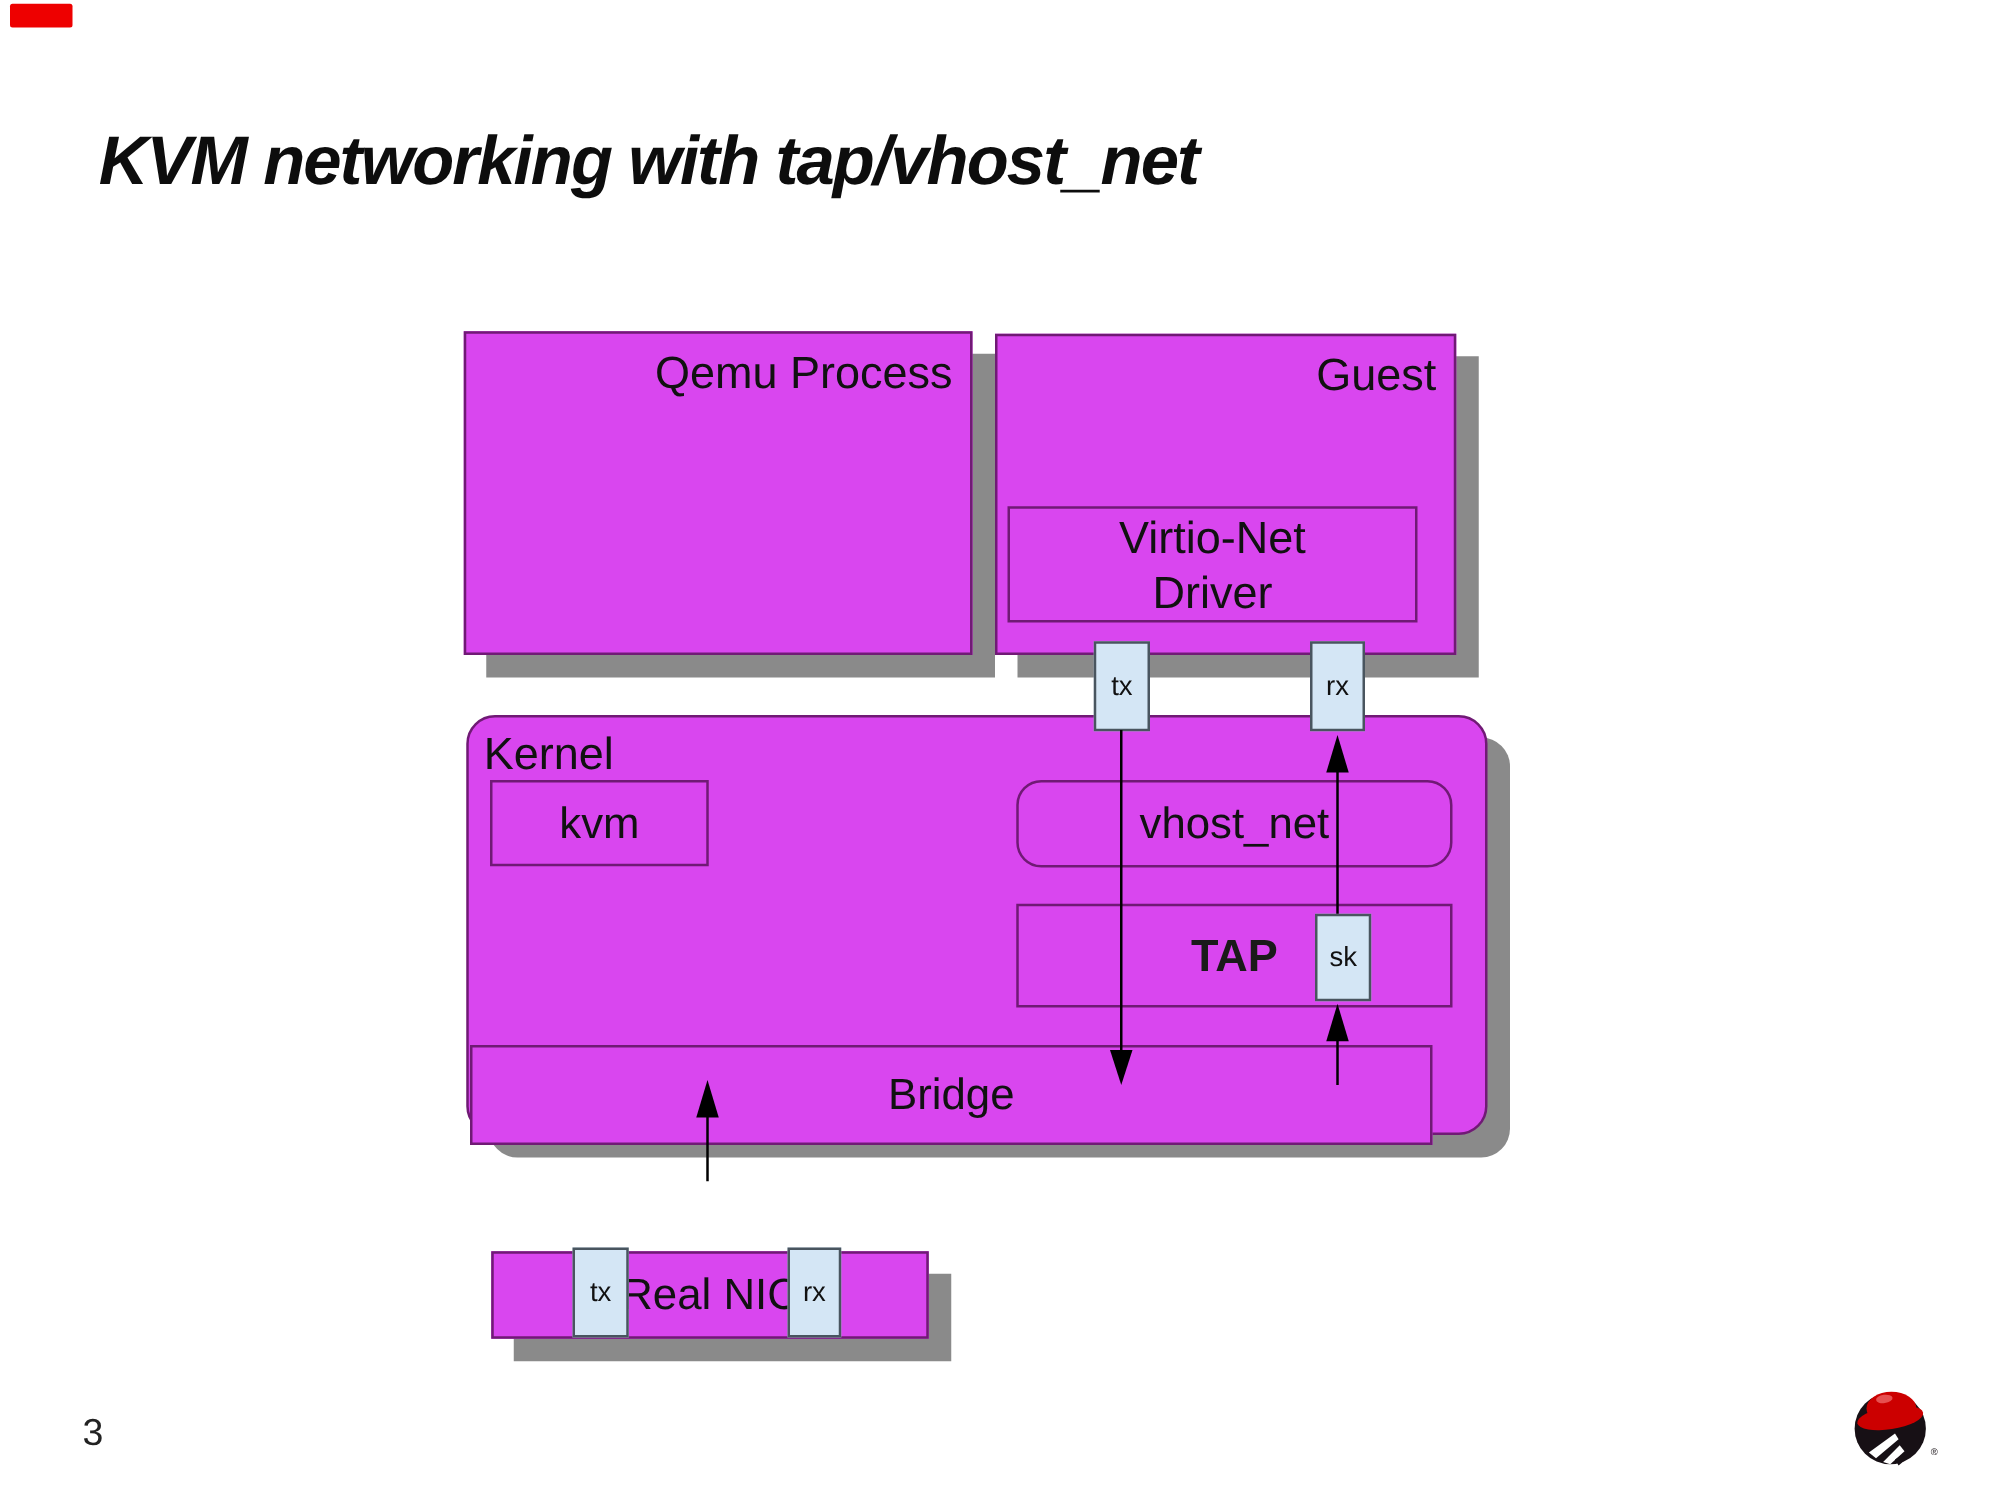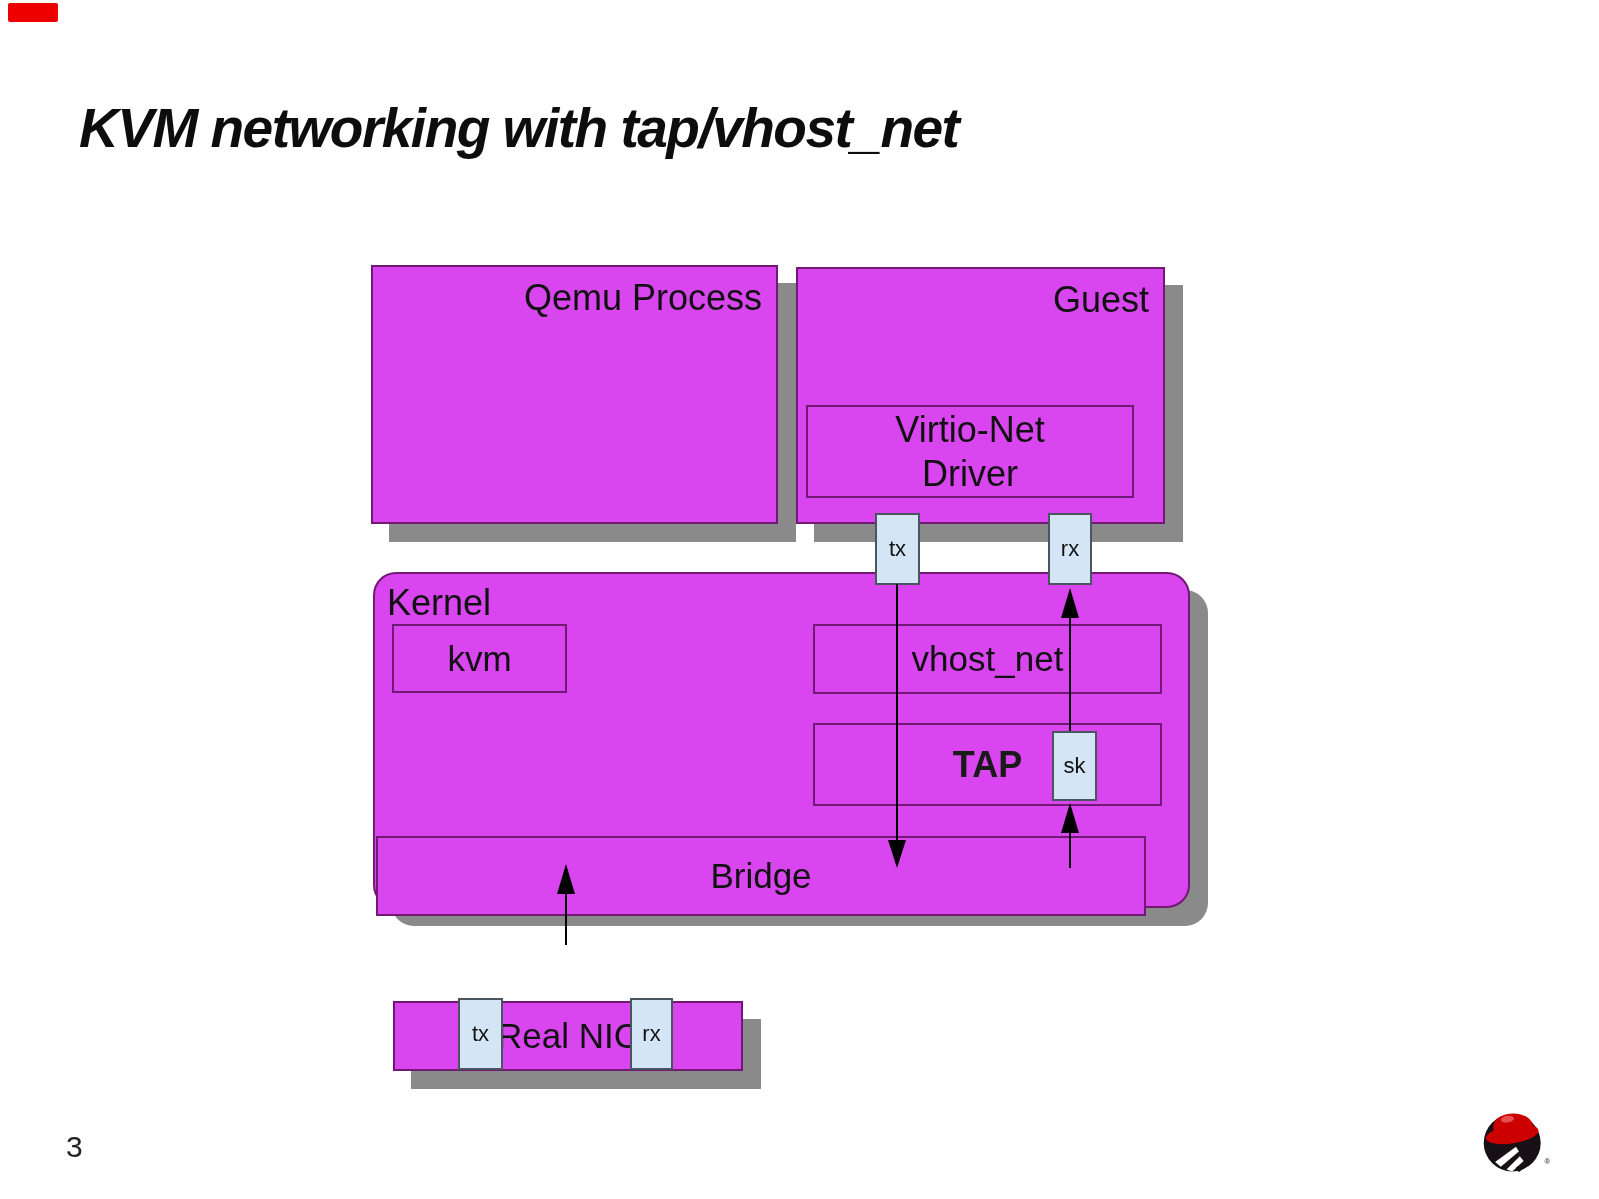--- a/index.html
+++ b/index.html
@@ -24,21 +24,21 @@
   .label-tr{position:absolute;top:10px;right:14px;font-size:36px;color:#111;}
   .label-tl{position:absolute;top:8px;left:12px;font-size:36px;color:#111;}
   .center-lbl{display:flex;align-items:center;justify-content:center;font-size:35px;color:#111;text-align:right;}
   .two-line{flex-direction:column;line-height:44px;font-size:36px;}
 
   .qemu-box{left:371px;top:265px;width:407px;height:259px;}
   .guest-box{left:796px;top:267px;width:369px;height:257px;}
   .virtio-box{left:806px;top:405px;width:328px;height:93px;}
   .kernel-box{left:373px;top:572px;width:817px;height:336px;border-radius:23px;}
   .kvm-box{left:392px;top:624px;width:175px;height:69px;}
-  .vhost-box{left:813px;top:624px;width:349px;height:70px;}
+  .vhost-box{left:813px;top:624px;width:349px;height:70px;border-radius:20px;}
   .tap-box{left:813px;top:723px;width:349px;height:83px;}
   .tap-lbl{position:absolute;left:0;top:0;width:100%;height:100%;display:flex;align-items:center;justify-content:center;font-size:36px;font-weight:bold;}
   .bridge-box{left:376px;top:836px;width:770px;height:80px;}
   .nic-box{left:393px;top:1001px;width:350px;height:70px;}
 
   
   .chip{
     position:absolute;background:#d4e6f5;border:2px solid #49555f;box-sizing:border-box;
     display:flex;align-items:center;justify-content:center;font-size:22px;color:#111;
   }

